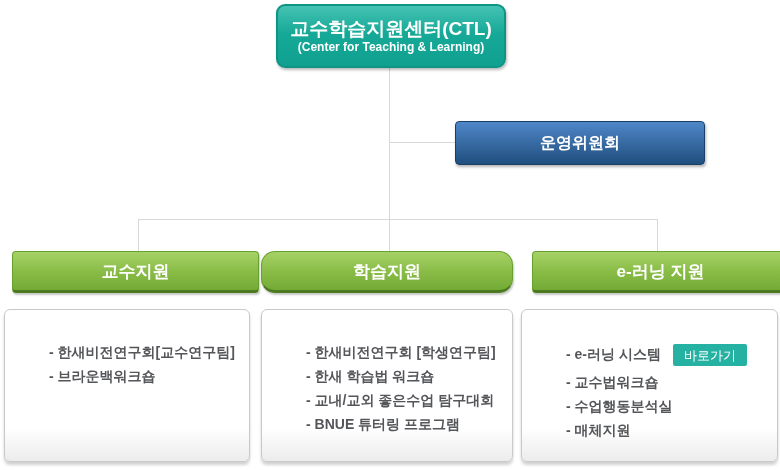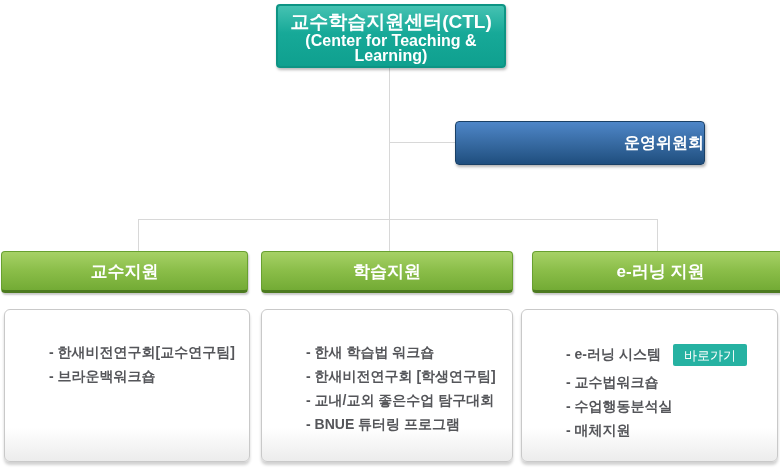--- a/index.html
+++ b/index.html
@@ -5,48 +5,48 @@
   html,body{margin:0;padding:0;background:#fff;}
   #stage{
     position:relative;width:780px;height:470px;background:#fff;overflow:hidden;
     font-family:"Liberation Sans","DejaVu Sans",sans-serif;
   }
   
   .line{position:absolute;background:#d8d8d8;}
   
   .root-box{
     position:absolute;left:276px;top:4px;width:226px;height:60px;
-    border:2px solid #0d9484;border-radius:4px;
+    border:2px solid #0d9484;border-radius:9px;
     background:linear-gradient(180deg,#45c2b2 0%,#17a998 45%,#0fa08f 100%);
     box-shadow:1px 2px 3px rgba(0,0,0,.28);
     display:flex;flex-direction:column;align-items:center;justify-content:center;
     color:#fff;text-align:center;
   }
   .root-title{font-size:19px;font-weight:bold;line-height:23px;}
-  .root-subtitle{font-size:16px;font-weight:bold;line-height:15px;}
+  .root-subtitle{font-size:12px;font-weight:bold;line-height:15px;}
   
   .committee-box{
     position:absolute;left:455px;top:121px;width:248px;height:42px;
     border:1px solid #1a4066;border-radius:4px;
     background:linear-gradient(180deg,#4e86c8 0%,#35689f 55%,#1f4e7e 100%);
     box-shadow:1px 2px 3px rgba(0,0,0,.3);
-    display:flex;align-items:center;justify-content:flex-end;
+    display:flex;align-items:center;justify-content:center;
     color:#fff;font-size:16px;font-weight:bold;
   }
   
   .col-header{
     position:absolute;top:251px;height:38px;
     border:1px solid #68a030;border-bottom:3px solid #4c7a20;border-radius:4px;
     background:linear-gradient(180deg,#a6d166 0%,#8abd48 50%,#73ab35 100%);
     box-shadow:1px 2px 2px rgba(0,0,0,.22);
     display:flex;align-items:center;justify-content:center;
     color:#fff;font-size:17px;font-weight:bold;
   }
-  #col-header-0{left:1px;width:245px;}
-  #col-header-1{left:261px;width:250px;}
+  #col-header-0{left:12px;width:245px;}
+  #col-header-1{left:261px;width:250px;border-radius:14px;}
   #col-header-2{left:532px;width:255px;}
   
   .col-panel{
     position:absolute;top:309px;height:153px;
     border:1px solid #c9c9c9;border-radius:6px;
     background:linear-gradient(180deg,#ffffff 0%,#ffffff 78%,#ececec 100%);
     box-shadow:0 3px 3px rgba(0,0,0,.18);
     box-sizing:border-box;
   }
   #col-panel-0{left:4px;width:246px;}
@@ -98,22 +98,22 @@
 
   <div class="col-panel" id="col-panel-0">
     <ul>
       <li><span>- 한새비전연구회[교수연구팀]</span></li>
       <li><span>- 브라운백워크숍</span></li>
     </ul>
   </div>
 
   <div class="col-panel" id="col-panel-1">
     <ul>
+      <li><span>- 한새비전연구회 [학생연구팀]</span></li>
       <li><span>- 한새 학습법 워크숍</span></li>
-      <li><span>- 한새비전연구회 [학생연구팀]</span></li>
       <li><span>- 교내/교외 좋은수업 탐구대회</span></li>
       <li><span>- BNUE 튜터링 프로그램</span></li>
     </ul>
   </div>
 
   <div class="col-panel" id="col-panel-2">
     <ul>
       <li>
         <span>- e-러닝 시스템</span><span class="badge">바로가기</span>
       </li>

